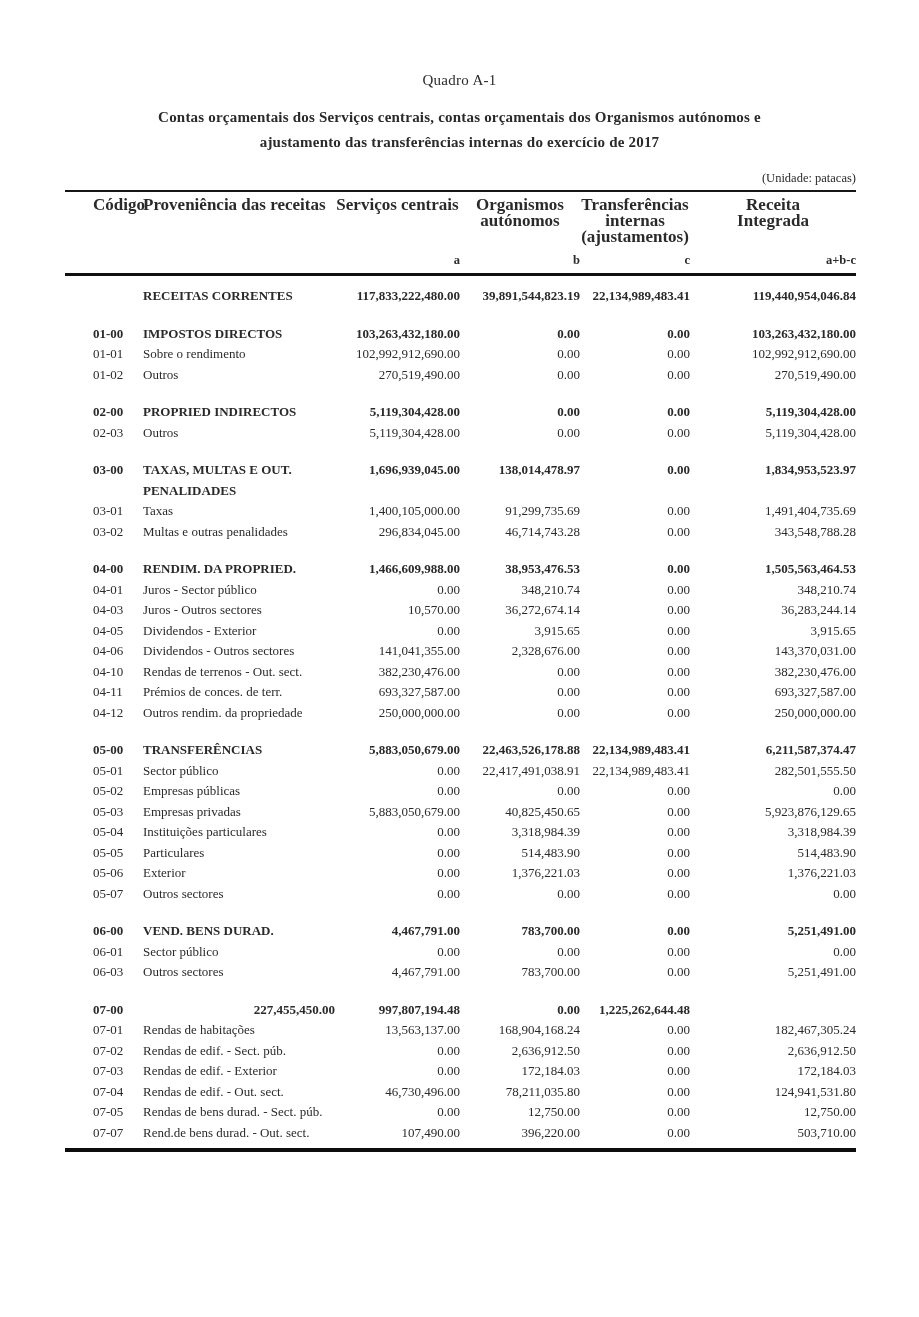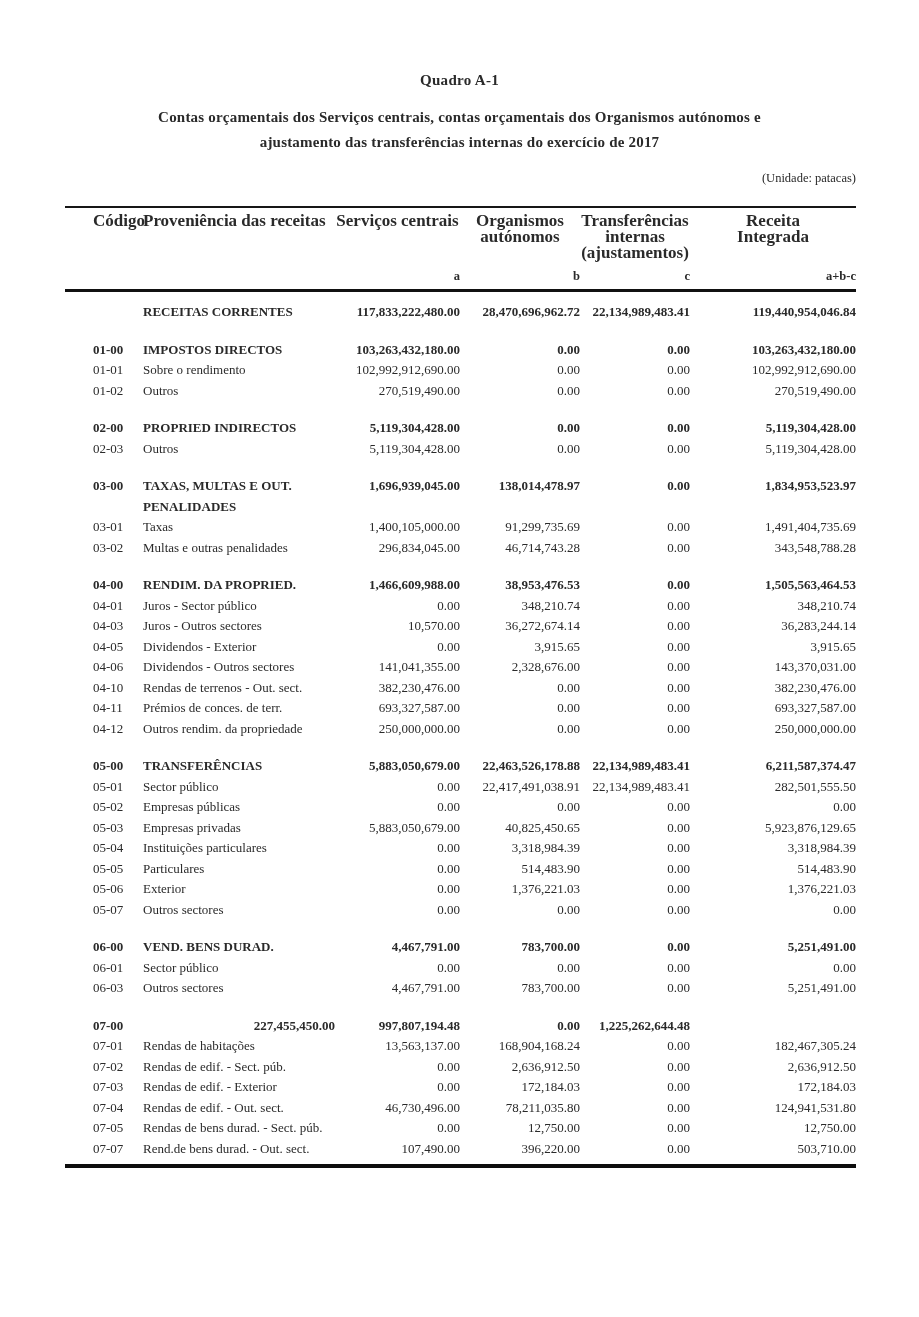--- a/index.html
+++ b/index.html
@@ -15,40 +15,40 @@
     font-family: "Liberation Serif", "DejaVu Serif", serif;
     color: #2a2a2a;
     overflow: hidden;
   }
   .titleblock {
     padding-top: 72px;
     text-align: center;
   }
   .quadro-label {
     font-size: 15px;
-    font-weight: bold;
+    font-weight: normal;
     letter-spacing: 0.3px;
     margin-bottom: 16px;
   }
   .doc-title {
     font-size: 15px;
     font-weight: bold;
     line-height: 25px;
     letter-spacing: 0.2px;
   }
   .tablewrap {
     position: relative;
     margin-left: 65px;
     width: 791px;
     margin-top: 16px;
   }
   .unit-note {
     text-align: right;
     font-size: 12.5px;
-    margin-bottom: 20px;
+    margin-bottom: 4px;
   }
   .rule-top    { border-top: 2px solid #161616; }
   .rule-heavy  { border-top: 3px solid #111111; }
   .rule-bottom { border-top: 4.5px solid #0d0d0d; }
 
   .grid {
     display: grid;
     grid-template-columns: 78px 192px 125px 120px 110px 166px;
     align-items: start;
   }
@@ -118,21 +118,21 @@
       <div class="c-num">a+b-c</div>
     </div>
 
     <div class="rule-heavy"></div>
 
     <div class="tbody" id="tbody">
         <div class="grid trow total">
     <div class="c-code"></div>
     <div class="c-label">RECEITAS CORRENTES</div>
     <div class="c-num">117,833,222,480.00</div>
-    <div class="c-num">28,470,696,962.72</div>
+    <div class="c-num">39,891,544,823.19</div>
     <div class="c-num">22,134,989,483.41</div>
     <div class="c-num">119,440,954,046.84</div>
   </div>
         <div class="spacer"></div>
         <div class="grid trow section">
     <div class="c-code">01-00</div>
     <div class="c-label">IMPOSTOS DIRECTOS</div>
     <div class="c-num">103,263,432,180.00</div>
     <div class="c-num">0.00</div>
     <div class="c-num">0.00</div>

